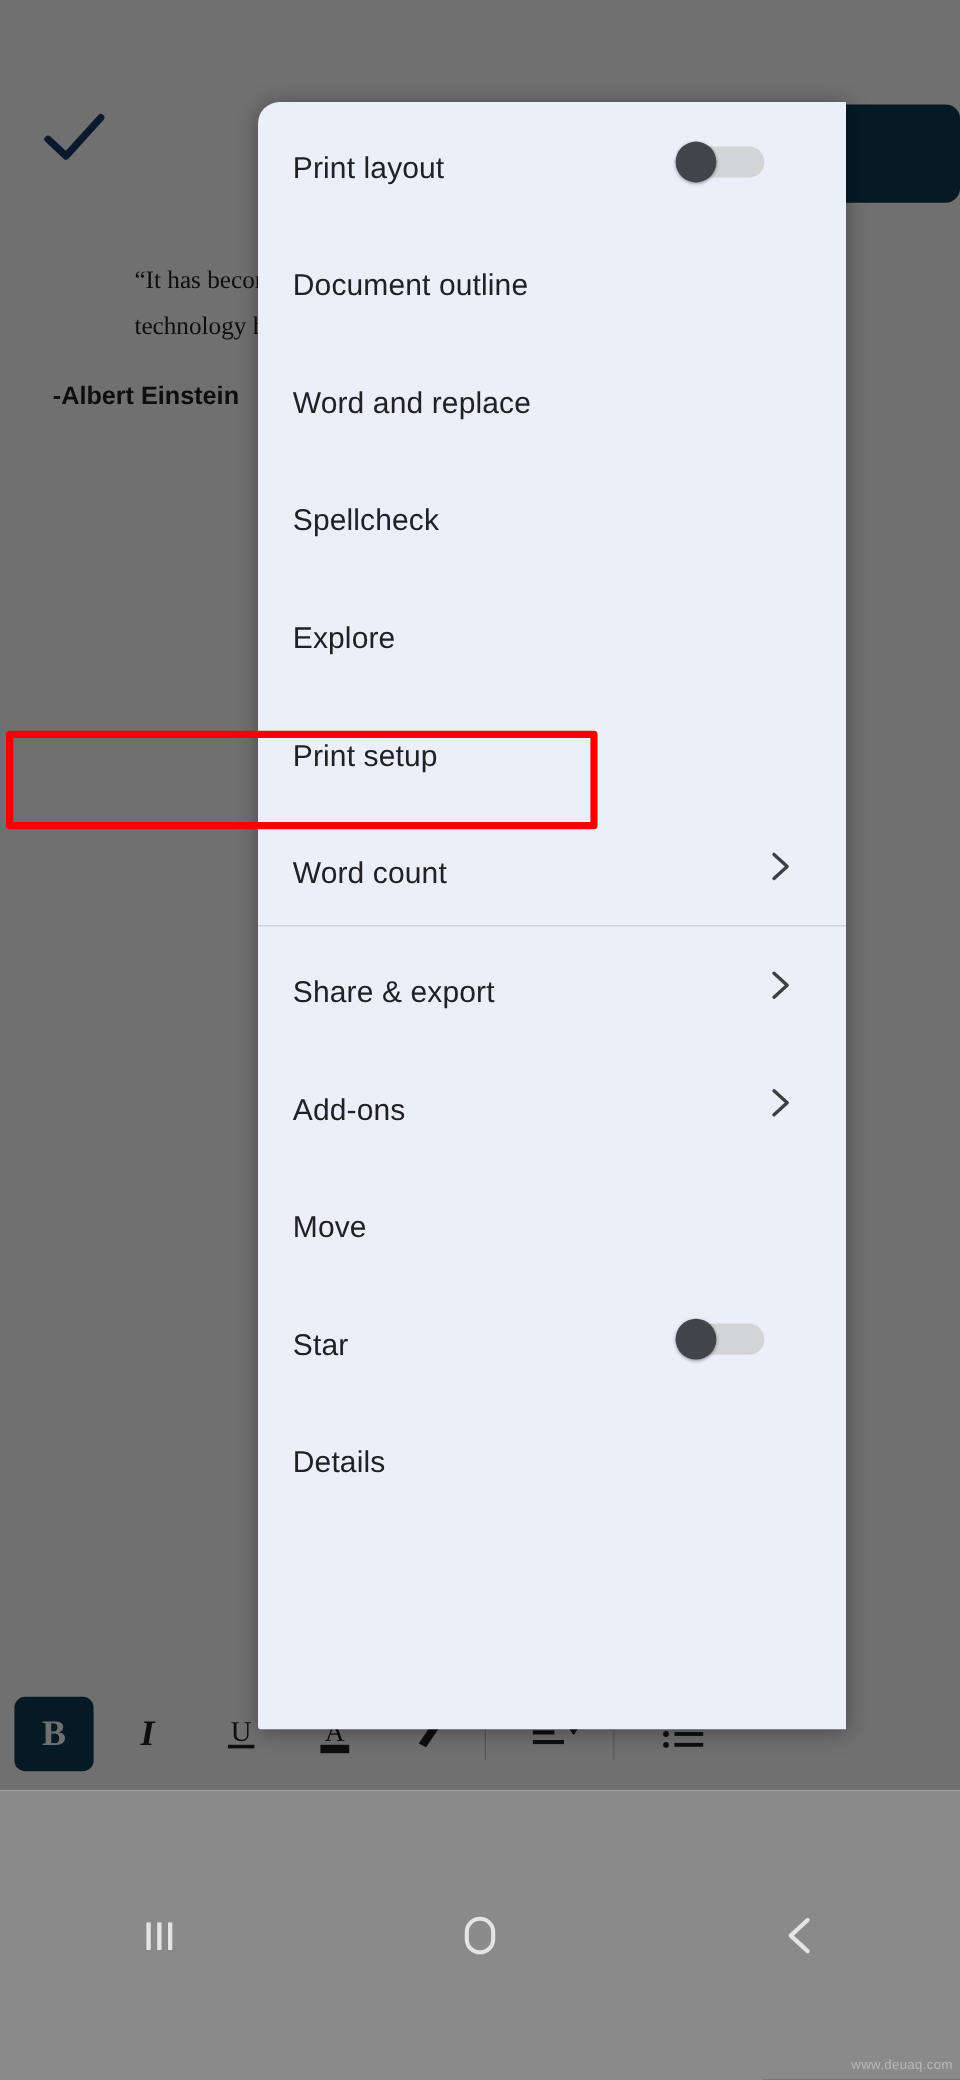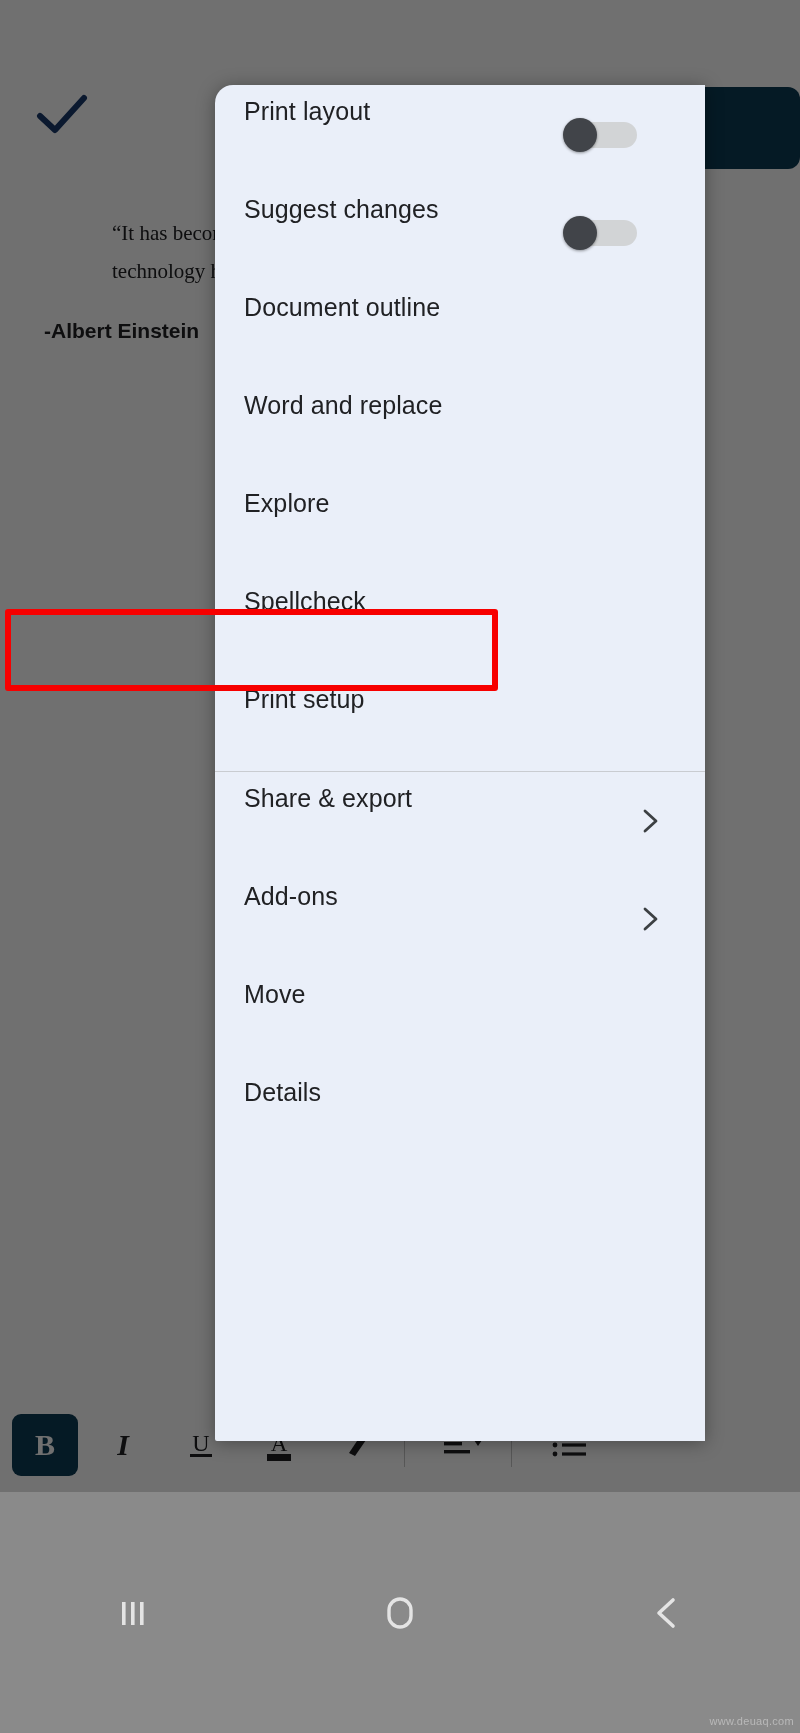--- a/index.html
+++ b/index.html
@@ -74,21 +74,21 @@
   
   #menu {
     position:absolute; left:215px; top:85px; width:490px; height:1356px;
     background:#eaeff9;
     border-top-left-radius:18px;
     border-bottom-left-radius:2px;
     box-shadow:0 2px 18px rgba(0,0,0,0.35);
     overflow:hidden;
   }
   .menu-item {
-    position:relative; height:98px; display:flex; 
+    position:relative; height:98px; display:flex; align-items:center;
     padding:12px 0 0 29px;
   }
   .menu-label {
     font-size:25px; color:#202124; letter-spacing:.1px;
     font-family:"Liberation Sans", sans-serif;
     white-space:nowrap;
   }
   .menu-right {
     position:absolute; right:0px; top:50%; transform:translateY(-50%);
     display:flex; align-items:center;
@@ -199,42 +199,43 @@
       <div class="menu-item">
         <span class="menu-label">Print layout</span>
         <span class="menu-right" style="right: 68px;">
           <span class="toggle">
             <span class="track"></span>
             <span class="thumb"></span>
           </span>
         </span>
       </div>
       <div class="menu-item">
-        <span class="menu-label">Suggest changes</span>
-        <span class="menu-right" style="right: 68px;">
-          <span class="toggle">
-            <span class="track"></span>
-            <span class="thumb"></span>
-          </span>
-        </span>
-      </div>
-      <div class="menu-item">
         <span class="menu-label">Document outline</span>
       </div>
       <div class="menu-item">
         <span class="menu-label">Word and replace</span>
       </div>
       <div class="menu-item">
+        <span class="menu-label">Spellcheck</span>
+      </div>
+      <div class="menu-item">
         <span class="menu-label">Explore</span>
       </div>
       <div class="menu-item">
-        <span class="menu-label">Spellcheck</span>
-      </div>
-      <div class="menu-item">
         <span class="menu-label">Print setup</span>
+      </div>
+      <div class="menu-item">
+        <span class="menu-label">Word count</span>
+        <span class="menu-right" style="right: 28px;">
+          <span class="chev">
+            <svg width="30" height="30" viewBox="0 0 30 30">
+              <path d="M10 5 L21 15 L10 25" fill="none" stroke="#3c4043" stroke-width="2.8" stroke-linecap="round" stroke-linejoin="round"></path>
+            </svg>
+          </span>
+        </span>
       </div>
       <div class="divider"></div>
       <div class="menu-item">
         <span class="menu-label">Share &amp; export</span>
         <span class="menu-right" style="right: 28px;">
           <span class="chev">
             <svg width="30" height="30" viewBox="0 0 30 30">
               <path d="M10 5 L21 15 L10 25" fill="none" stroke="#3c4043" stroke-width="2.8" stroke-linecap="round" stroke-linejoin="round"></path>
             </svg>
           </span>
@@ -245,20 +246,29 @@
         <span class="menu-right" style="right: 28px;">
           <span class="chev">
             <svg width="30" height="30" viewBox="0 0 30 30">
               <path d="M10 5 L21 15 L10 25" fill="none" stroke="#3c4043" stroke-width="2.8" stroke-linecap="round" stroke-linejoin="round"></path>
             </svg>
           </span>
         </span>
       </div>
       <div class="menu-item">
         <span class="menu-label">Move</span>
+      </div>
+      <div class="menu-item">
+        <span class="menu-label">Star</span>
+        <span class="menu-right" style="right: 68px;">
+          <span class="toggle">
+            <span class="track"></span>
+            <span class="thumb"></span>
+          </span>
+        </span>
       </div>
       <div class="menu-item">
         <span class="menu-label">Details</span>
       </div>
     </div>
 </div>
 <div id="page-setup-highlight"></div>
 
 <div id="nav-bar">
   <span class="nav-key">

